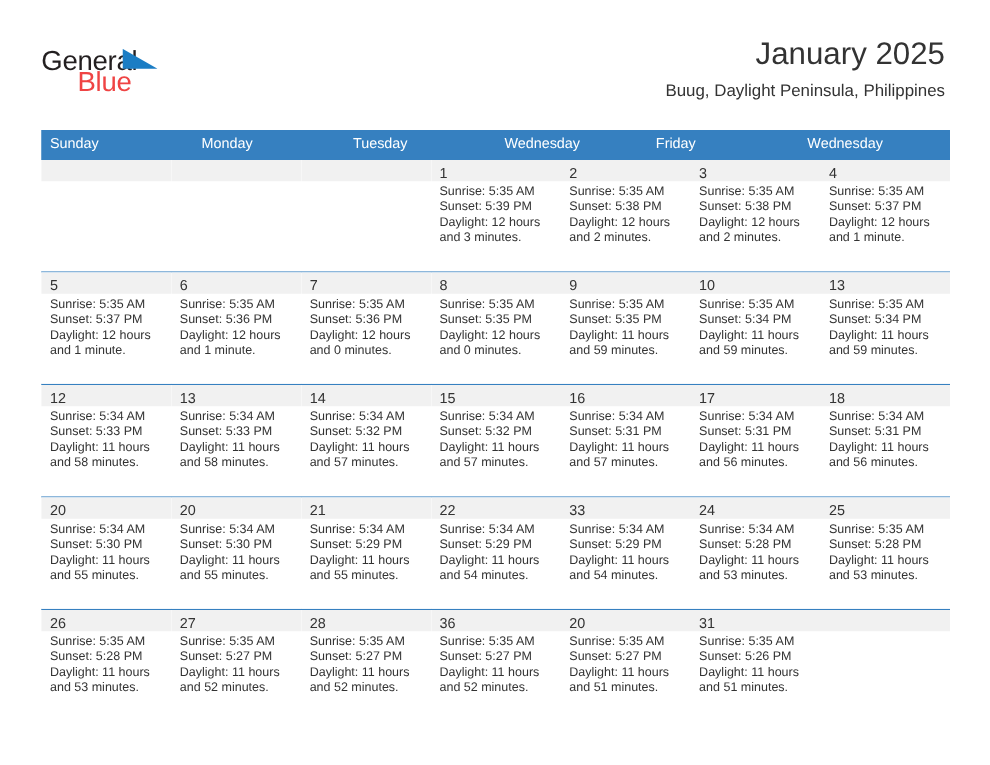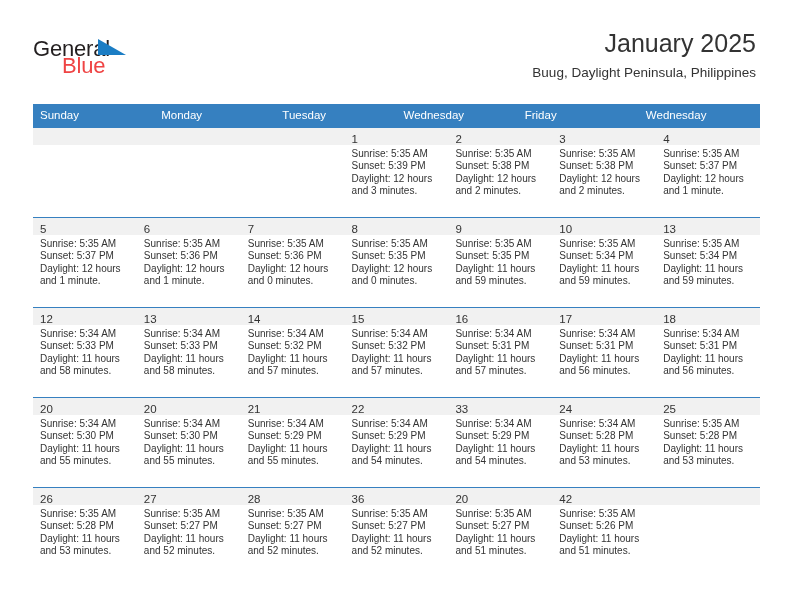--- a/index.html
+++ b/index.html
@@ -472,21 +472,21 @@
           <div class="day-cell">
             <div class="day-num-band"><span class="day-num">20</span></div>
             <div class="day-info">
               <div>Sunrise: 5:35 AM</div>
               <div>Sunset: 5:27 PM</div>
               <div>Daylight: 11 hours</div>
               <div>and 51 minutes.</div>
             </div>
           </div>
           <div class="day-cell">
-            <div class="day-num-band"><span class="day-num">42</span></div>
+            <div class="day-num-band"><span class="day-num">31</span></div>
             <div class="day-info">
               <div>Sunrise: 5:35 AM</div>
               <div>Sunset: 5:26 PM</div>
               <div>Daylight: 11 hours</div>
               <div>and 51 minutes.</div>
             </div>
           </div>
           <div class="day-cell empty">
             <div class="day-num-band"><span class="day-num"></span></div>
             <div class="day-info">

